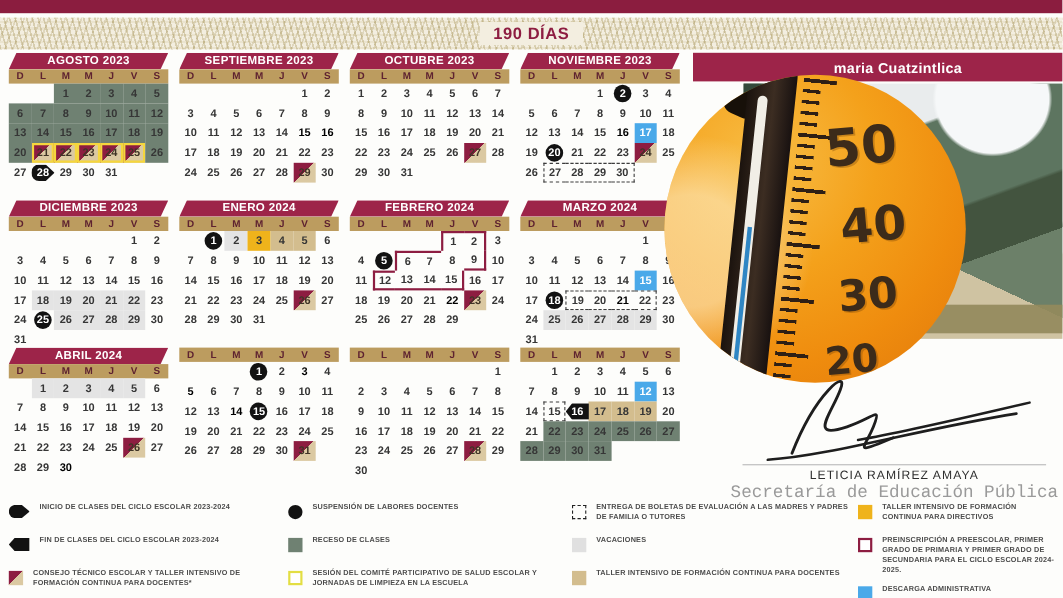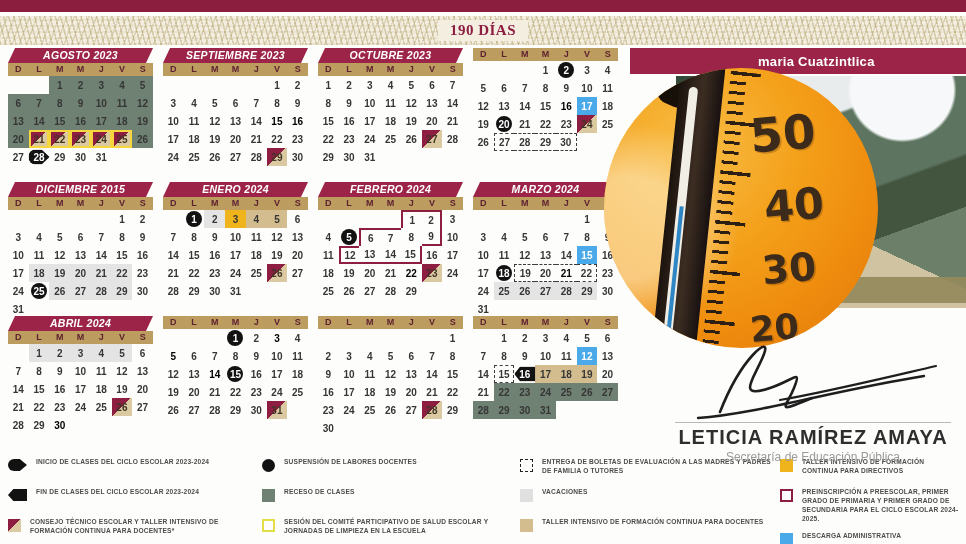--- a/index.html
+++ b/index.html
@@ -10,30 +10,30 @@
   
   .topbar { position:absolute; left:0; top:0; width:966px; height:12px; background:#8b1d3f; }
   .deco-band { position:absolute; left:0; top:16px; width:966px; height:29px;
     background-color:#f3eee0;
     background-image:
       repeating-linear-gradient(75deg, rgba(151,130,62,.30) 0 1.5px, transparent 1.5px 5px),
       repeating-linear-gradient(-70deg, rgba(151,130,62,.22) 0 1.5px, transparent 1.5px 7px),
       repeating-linear-gradient(0deg, rgba(170,150,80,.12) 0 2px, transparent 2px 6px);
     display:flex; align-items:center; justify-content:center; }
   .deco-band .title { background:#f3eee0; padding:2px 12px; color:#8d1d41;
-    font-size:15px; font-weight:800; letter-spacing:.5px;font-family:Liberation Serif, serif; }
+    font-size:15px; font-weight:800; letter-spacing:.5px; }
 
   
   .months { position:absolute; left:8px; top:48px; width:610px;
     display:grid; grid-template-columns:repeat(4,145px); grid-auto-rows:130px;
     column-gap:10px; row-gap:4px; z-index:1; }
   .month { position:relative; }
   .mhead { height:15px; line-height:15px; background:#9d2449; color:#fff; text-align:center;
     font-size:10.5px; font-weight:800; letter-spacing:.3px;
-    clip-path:polygon(7px 0, 100% 0, calc(100% - 7px) 100%, 0 100%);font-style:italic; }
+    clip-path:polygon(7px 0, 100% 0, calc(100% - 7px) 100%, 0 100%); }
   .dow { height:13px; background:#bc9c5f; display:grid; grid-template-columns:repeat(7,1fr); }
   .dow span { text-align:center; font-size:9px; font-weight:800; color:#5e2230; line-height:13px; }
   .mgrid { display:grid; grid-template-columns:repeat(7,1fr); grid-auto-rows:18px; }
   .cell { position:relative; display:flex; align-items:center; justify-content:center;
     font-size:10px; font-weight:600; color:#363636; }
   .dnum { position:relative; z-index:2; }
   .bold .dnum { font-weight:800; color:#000; }
   .receso { background:#6f8172; }
   .vac { background:#e4e4e4; }
   .taller { background:#d3bd8e; }
@@ -101,22 +101,22 @@
     transform:rotate(-5deg); text-shadow:1.5px 1.5px 0 rgba(120,70,10,.35); z-index:2; }
   .t1 { left:146px; top:38px;  font-size:47px; }
   .t2 { left:160px; top:112px; font-size:43px; }
   .t3 { left:158px; top:178px; font-size:39px; }
   .t4 { left:146px; top:240px; font-size:35px; }
 
   
   .sig-wrap { position:absolute; left:660px; top:328px; width:306px; z-index:4; text-align:center; }
   .sig-svg { display:block; margin:0 auto; }
   .sig-line { width:276px; height:1px; background:#b9b9b9; margin:2px auto 3px auto; }
-  .sig-name { font-size:20px; font-weight:700; letter-spacing:1px; color:#2e2e2e; }
-  .sig-role { font-size:12px; color:#9a9a9a; margin-top:1px; }
+  .sig-name { font-size:11px; font-weight:400; letter-spacing:1px; color:#2e2e2e; }
+  .sig-role { font-size:16px; color:#9a9a9a; margin-top:1px;font-family:Liberation Mono, monospace; }
 
   
   .legend { position:absolute; left:8px; top:458px; width:952px; display:flex; z-index:2; }
   .lcol { display:flex; flex-direction:column; }
   .lcol1 { width:254px; } .lcol2 { width:258px; } .lcol3 { width:260px; } .lcol4 { width:180px; }
   .lrow { display:flex; align-items:flex-start; gap:9px; min-height:22px; margin-bottom:8px; }
   .lsym { flex:none; display:inline-block; margin-top:1px; }
   .ltext { font-size:6.6px; line-height:1.35; font-weight:700; color:#4c4c4c; letter-spacing:.2px; }
   .sym-inicio { width:19px; height:12px; background:#121212; border-radius:6px;
     clip-path:polygon(0 0, 62% 0, 100% 50%, 62% 100%, 0 100%); }
@@ -468,20 +468,21 @@
         <div class="cell">
           <span class="dnum">31</span>
         </div>
         <div class="cell"></div>
         <div class="cell"></div>
         <div class="cell"></div>
         <div class="cell"></div>
       </div>
     </div>
     <div class="month">
+      <div class="mhead">NOVIEMBRE 2023</div>
       <div class="dow">
         <span class="dcell">D</span>
         <span class="dcell">L</span>
         <span class="dcell">M</span>
         <span class="dcell">M</span>
         <span class="dcell">J</span>
         <span class="dcell">V</span>
         <span class="dcell">S</span>
       </div>
       <div class="mgrid">
@@ -578,21 +579,21 @@
           <span class="dnum">29</span>
         </div>
         <div class="cell dashE">
           <span class="dnum">30</span>
         </div>
         <div class="cell"></div>
         <div class="cell"></div>
       </div>
     </div>
     <div class="month">
-      <div class="mhead">DICIEMBRE 2015</div>
+      <div class="mhead">DICIEMBRE 2023</div>
       <div class="dow">
         <span class="dcell">D</span>
         <span class="dcell">L</span>
         <span class="dcell">M</span>
         <span class="dcell">M</span>
         <span class="dcell">J</span>
         <span class="dcell">V</span>
         <span class="dcell">S</span>
       </div>
       <div class="mgrid">

